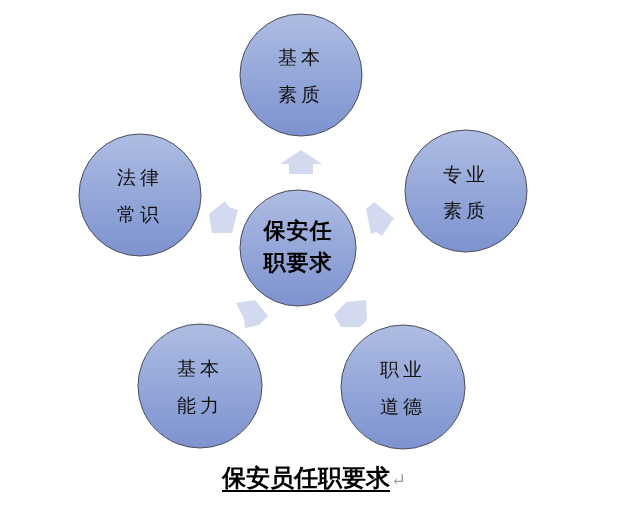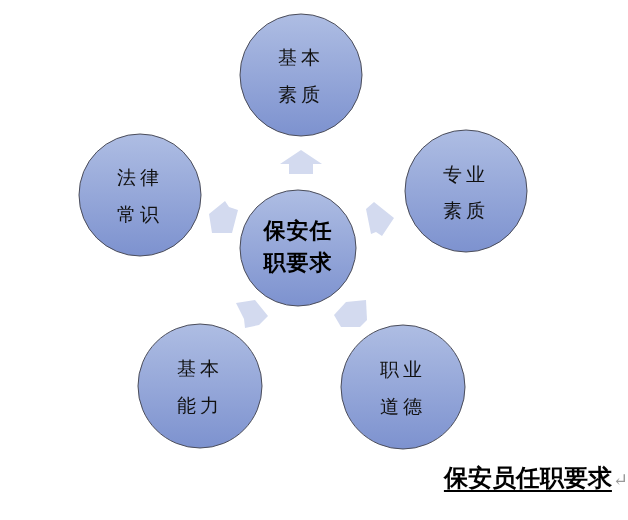--- a/index.html
+++ b/index.html
@@ -32,21 +32,21 @@
       font-size: 22px;
       font-weight: bold;
       fill: #000000;
       letter-spacing: 1px;
     }
     .caption {
       position: absolute;
       left: 0;
       top: 462px;
       width: 628px;
-      text-align: right;
+      text-align: center;
       font-family: "DejaVu Serif", "Liberation Serif", serif;
     }
     .caption-text {
       font-size: 24px;
       font-weight: bold;
       color: #000000;
       text-decoration: underline;
       text-underline-offset: 4px;
       text-decoration-thickness: 2px;
     }

